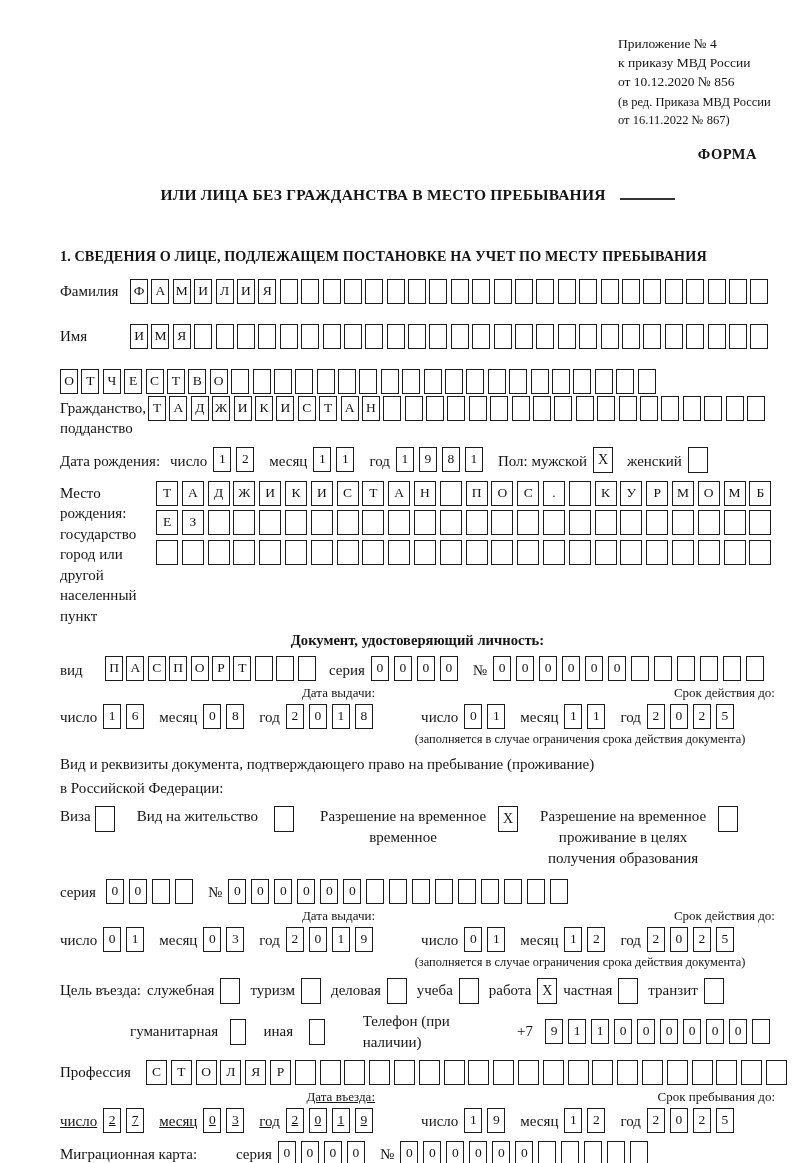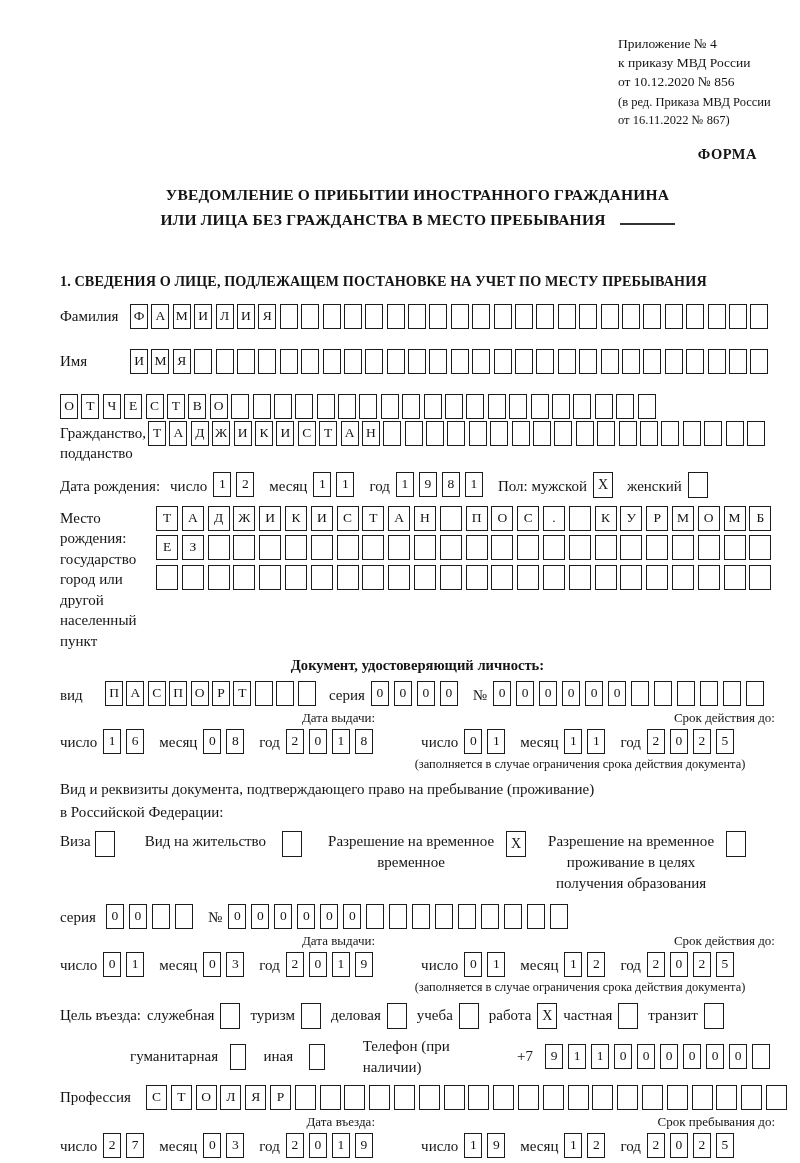--- a/index.html
+++ b/index.html
@@ -59,21 +59,20 @@
   <div>к приказу МВД России</div>
   <div>от 10.12.2020 № 856</div>
 </div>
 <div class="hdr-small">
   <div>(в ред. Приказа МВД России</div>
   <div>от 16.11.2022 № 867)</div>
 </div>
 <div class="forma">ФОРМА</div>
 
 <div class="title">
-  <div>УВЕДОМЛЕНИЕ О ПРИБЫТИИ ИНОСТРАННОГО ГРАЖДАНИНА</div>
   <div>
     <span>ИЛИ ЛИЦА БЕЗ ГРАЖДАНСТВА В МЕСТО ПРЕБЫВАНИЯ</span><span class="uline"></span>
   </div>
 </div>
 
 <div class="sec">1. СВЕДЕНИЯ О ЛИЦЕ, ПОДЛЕЖАЩЕМ ПОСТАНОВКЕ НА УЧЕТ ПО МЕСТУ ПРЕБЫВАНИЯ</div>
 
 <div class="frow">
   <div class="flabel" style="width:70px;">Фамилия</div>
   <div class="cells">
@@ -420,21 +419,21 @@
 </div>
 
 <div class="plain" style="margin-top:6px;">Вид и реквизиты документа, подтверждающего право на пребывание (проживание)</div>
 <div class="plain">в Российской Федерации:</div>
 
 <div class="optrow">
   <div class="opt">
     <span class="optlab">Виза</span>
     <span class="box" style="margin-left:4px;"></span>
   </div>
-  <div class="opt" style="margin-left:30px;">
+  <div class="opt" style="margin-left:22px;">
     <span class="optlab">Вид на жительство</span>
     <span class="box" style="margin-left:16px;"></span>
   </div>
   <div class="opt" style="margin-left:26px;">
     <span class="optlab c">
       <span>Разрешение на временное</span><br>
       <span>временное</span>
     </span>
     <span class="box" style="margin-left:12px;">X</span>
   </div>
@@ -589,21 +588,21 @@
       <span class="cb"></span>
       <span class="cb"></span>
       <span class="cb"></span>
       <span class="cb"></span>
       <span class="cb"></span>
       <span class="cb"></span>
     </div>
 </div>
 
 <div class="datecols">
-  <div class="datecol" style="width:315px;">
+  <div class="datecol" style="width:315px;text-decoration:underline;">
     <div class="dhead">Дата въезда:</div>
     <div class="dline">
       <span class="dlab first">число</span>
       <span class="cells dt">
           <span class="cb">2</span>
           <span class="cb">7</span>
         </span>
       <span class="dlab">месяц</span>
       <span class="cells dt">
           <span class="cb">0</span>

